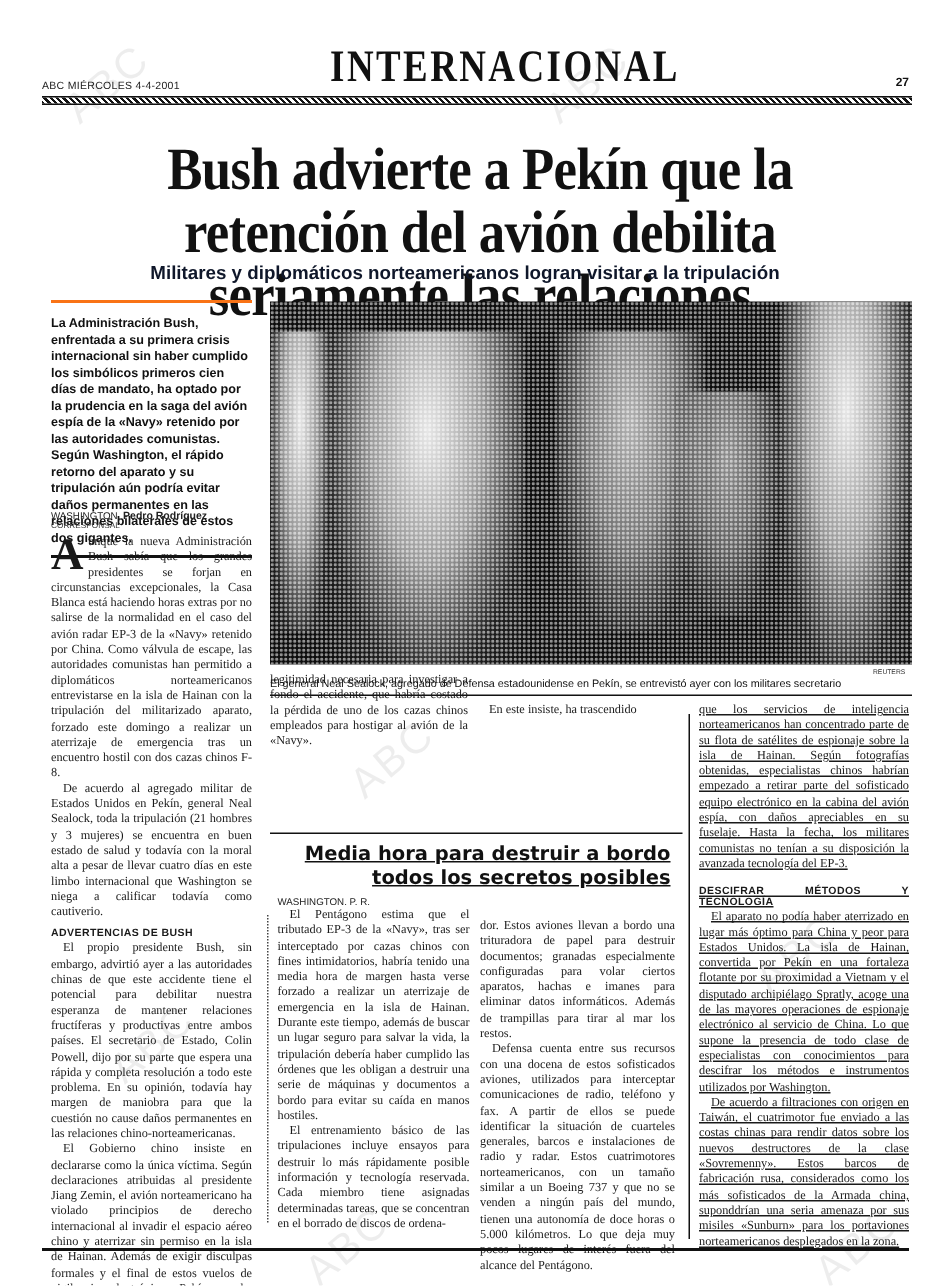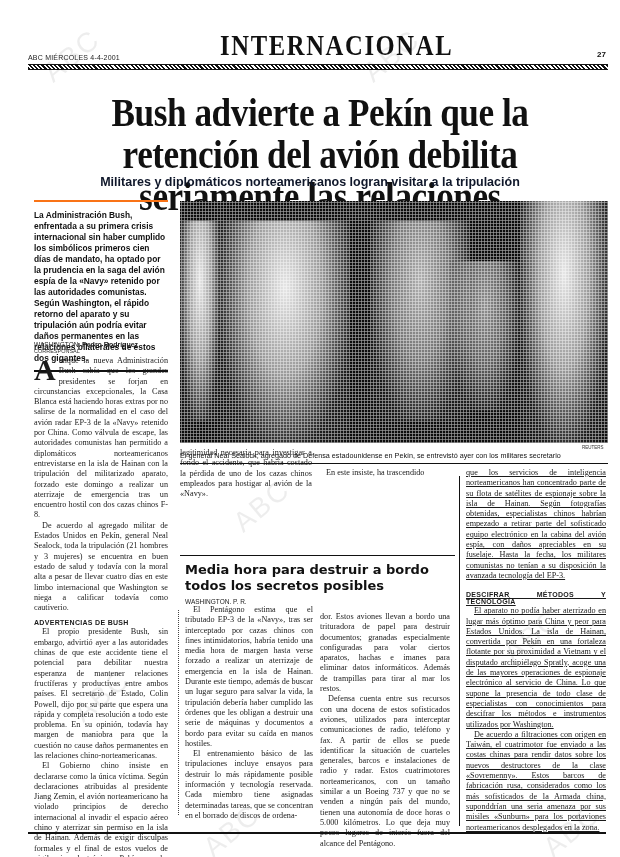--- a/index.html
+++ b/index.html
@@ -34,21 +34,21 @@
   .photo { position: absolute; left: 180px; top: 201px; width: 428px; height: 242px; background: #0c0c0c; overflow: hidden; }
   .photo .halftone { position: absolute; inset: 0;
     background-image: radial-gradient(circle, rgba(255,255,255,0.55) 0.9px, transparent 1.3px); background-size: 3px 3px; }
   .fig { position: absolute; background: radial-gradient(ellipse at 50% 30%, #e6e6e6 0%, #9a9a9a 40%, rgba(60,60,60,0.4) 75%, transparent 100%); }
   .photo-credit { position: absolute; left: 582px; top: 445px; font: 4.5px "Liberation Sans", sans-serif; color: #333; }
   .caption { position: absolute; left: 180px; top: 451px; width: 430px; font: 7.2px "Liberation Sans", sans-serif; color: #111; white-space: nowrap; }
   .caption b { font-weight: normal; }
   .caption-rule { position: absolute; left: 180px; top: 463px; width: 428px; height: 1px; background: #111; }
 
   .box { position: absolute; left: 180px; top: 555px; width: 275px; height: 272px; border-top: 1px solid #111; }
-  .box-title { position: absolute; left: 185px; top: 562px; width: 262px; text-align: left; font: bold 13px "DejaVu Sans", sans-serif; line-height: 16px; color: #111; }
+  .box-title { position: absolute; left: 185px; top: 562px; width: 262px; text-align: right; font: bold 13px "DejaVu Sans", sans-serif; line-height: 16px; color: #111; text-decoration: underline; }
   .vdots { position: absolute; width: 0; border-left: 1px dotted #444; }
   .vline { position: absolute; width: 1px; background: #111; }
 
   .bottom-rule { position: absolute; left: 28px; top: 832px; width: 578px; height: 2px; background: #111; }
   .watermark { position: absolute; font: 28px "Liberation Sans", sans-serif; color: rgba(0,0,0,0.07); transform: rotate(-40deg); pointer-events: none; letter-spacing: 2px; }
 </style>
 </head>
 <body>
 
 <div class="watermark" style="left:40px;top:40px;">ABC</div>

